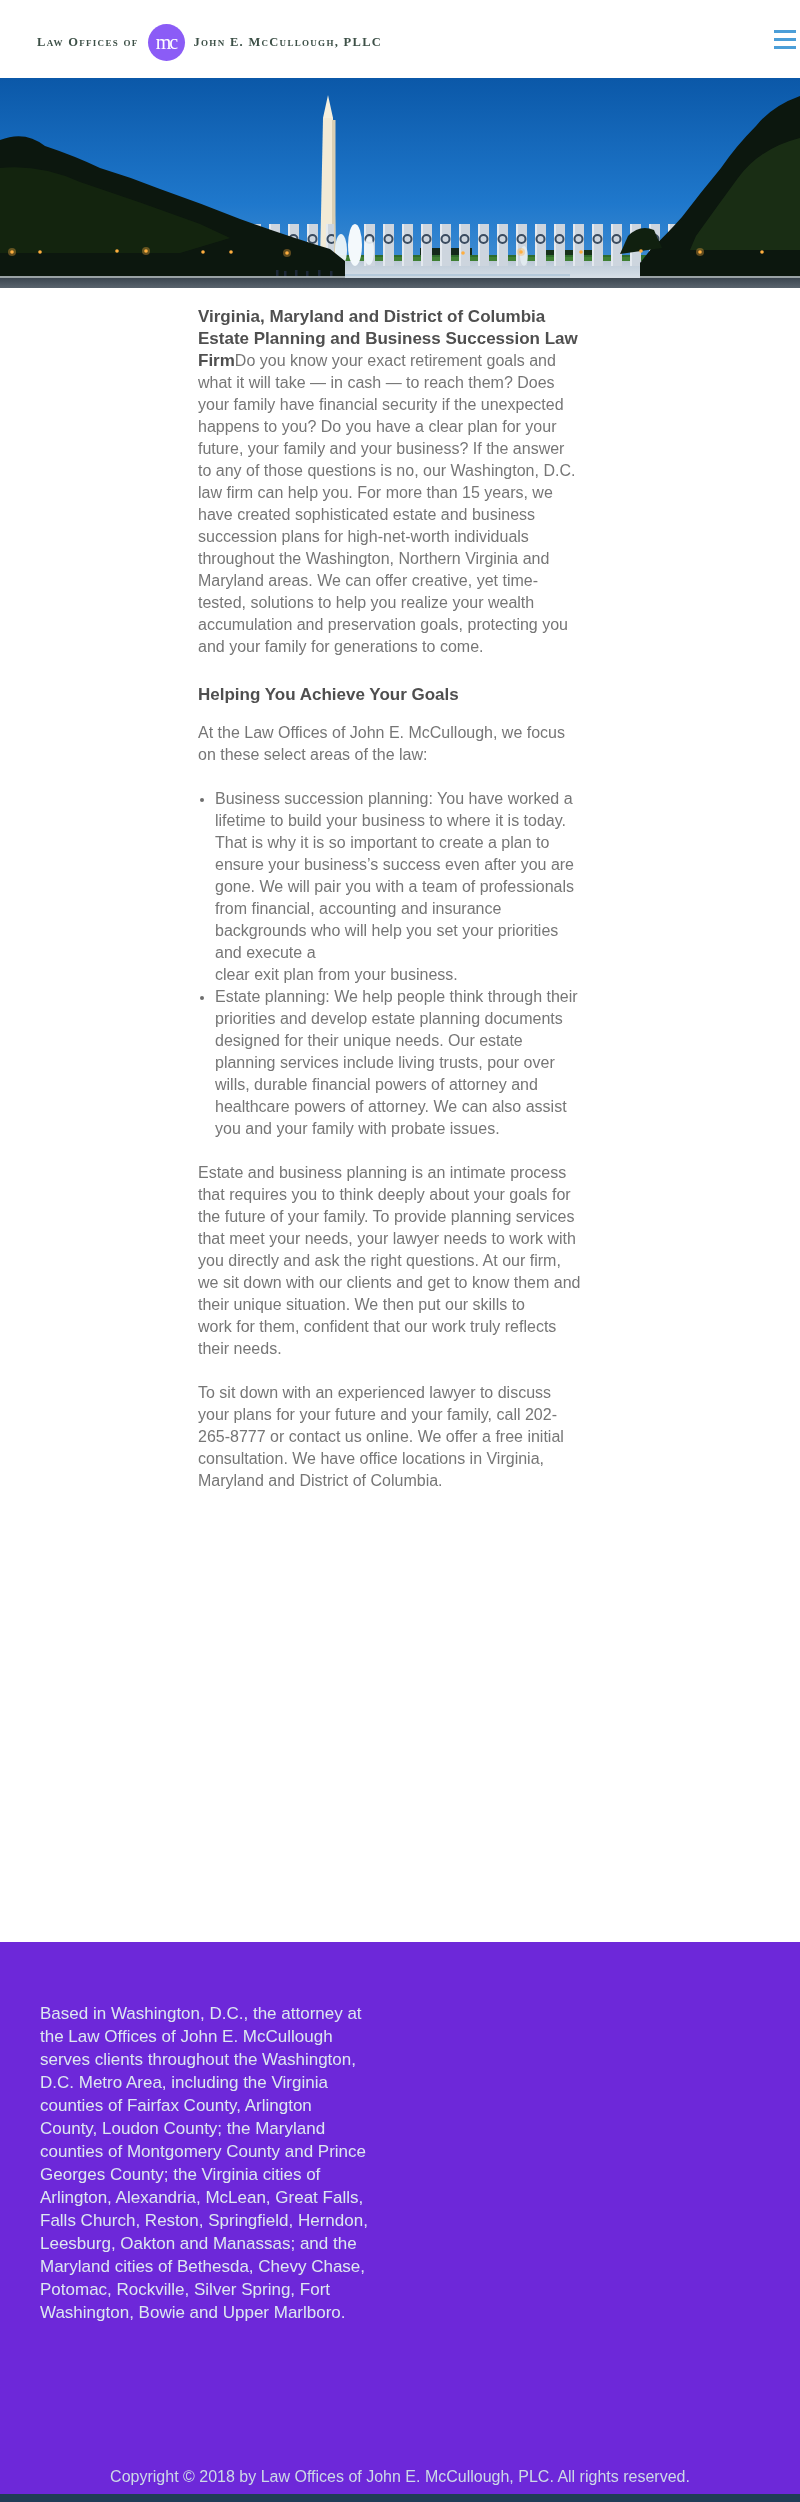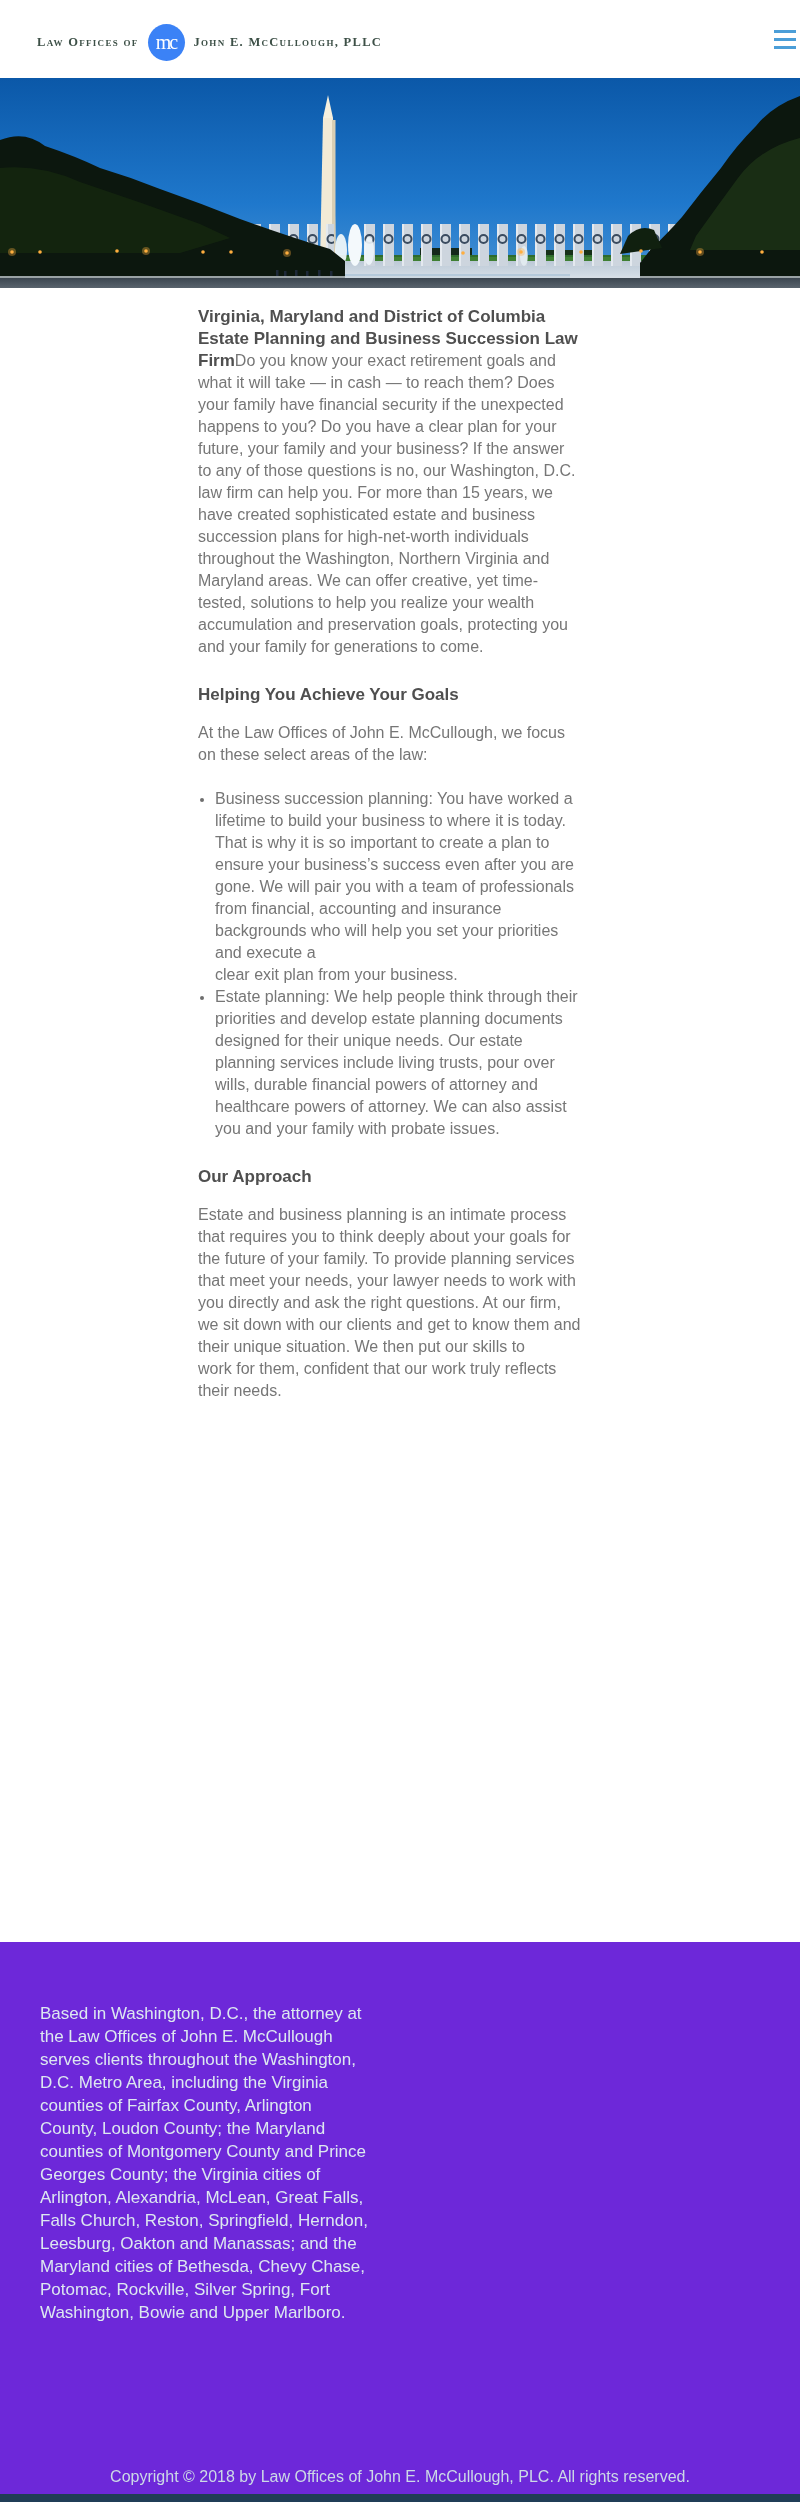--- a/index.html
+++ b/index.html
@@ -4,21 +4,21 @@
 <style>
   html,body{margin:0;padding:0;background:#fff;}
   .page{position:relative;width:800px;height:2502px;background:#fff;overflow:hidden;
         font-family:"Liberation Sans",sans-serif;}
 
   
   .site-header{position:absolute;top:0;left:0;width:800px;height:91px;background:#fff;}
   .brand{position:absolute;left:37px;top:23px;height:38px;display:flex;align-items:center;gap:9px;cursor:pointer;}
   .brand-text{font-family:"Liberation Serif",serif;font-variant:small-caps;font-weight:700;
               font-size:12.5px;letter-spacing:1.3px;color:#3d5047;white-space:nowrap;}
-  .monogram{width:37px;height:37px;border-radius:50%;background:#3b82f6;color:#fff;
+  .monogram{width:37px;height:37px;border-radius:50%;background:#8b5cf6;color:#fff;
             display:flex;align-items:center;justify-content:center;flex:0 0 auto;
             font-family:"Liberation Serif",serif;font-size:20px;letter-spacing:-2px;padding-right:0;box-sizing:border-box;}
   .hamburger{position:absolute;right:4px;top:29px;width:22px;height:20px;background:none;border:none;
              padding:0;cursor:pointer;}
   .hamburger .bar{display:block;width:22px;height:3px;background:#4b9ed8;margin-bottom:5px;}
   .hamburger .bar:last-child{margin-bottom:0;}
 
   
   .hero{position:absolute;top:78px;left:0;width:800px;height:210px;overflow:hidden;}
   .hero svg{display:block;width:800px;height:210px;}
@@ -179,24 +179,24 @@
 
     <h2>Helping You Achieve Your Goals</h2>
     <p>At the Law Offices of John E. McCullough, we focus on these select areas of the law:</p>
 
     <ul>
       <li class="prewrap">Business succession planning: You have worked a lifetime to build your business to where it is today. That is why it is so important to create a plan to ensure your business’s success even after you are gone. We will pair you with a team of professionals from financial, accounting and insurance backgrounds who will help you set your priorities and execute a
 clear exit plan from your business.</li>
       <li class="prewrap">Estate planning: We help people think through their priorities and develop estate planning documents designed for their unique needs. Our estate planning services include living trusts, pour over wills, durable financial powers of attorney and healthcare powers of attorney. We can also assist you and your family with probate issues.</li>
     </ul>
 
-    <h2>Our Approach</h2>
     <p class="prewrap">Estate and business planning is an intimate process that requires you to think deeply about your goals for the future of your family. To provide planning services that meet your needs, your lawyer needs to work with you directly and ask the right questions. At our firm, we sit down with our clients and get to know them and their unique situation. We then put our skills to
 work for them, confident that our work truly reflects their needs.</p>
 
+    <p>To sit down with an experienced lawyer to discuss your plans for your future and your family, call 202-265-8777 or contact us online. We offer a free initial consultation. We have office locations in Virginia, Maryland and District of Columbia.</p>
   </main>
 
   <footer class="site-footer">
     <p class="service-area">Based in Washington, D.C., the attorney at the Law Offices of John E. McCullough serves clients throughout the Washington, D.C. Metro Area, including the Virginia counties of Fairfax County, Arlington County, Loudon County; the Maryland counties of Montgomery County and Prince Georges County; the Virginia cities of Arlington, Alexandria, McLean, Great Falls, Falls Church, Reston, Springfield, Herndon, Leesburg, Oakton and Manassas; and the Maryland cities of Bethesda, Chevy Chase, Potomac, Rockville, Silver Spring, Fort Washington, Bowie and Upper Marlboro.</p>
     <div class="copyright">Copyright © 2018 by Law Offices of John E. McCullough, PLC. All rights reserved.</div>
     <div class="footer-edge"></div>
   </footer>
 
 </div>
 

